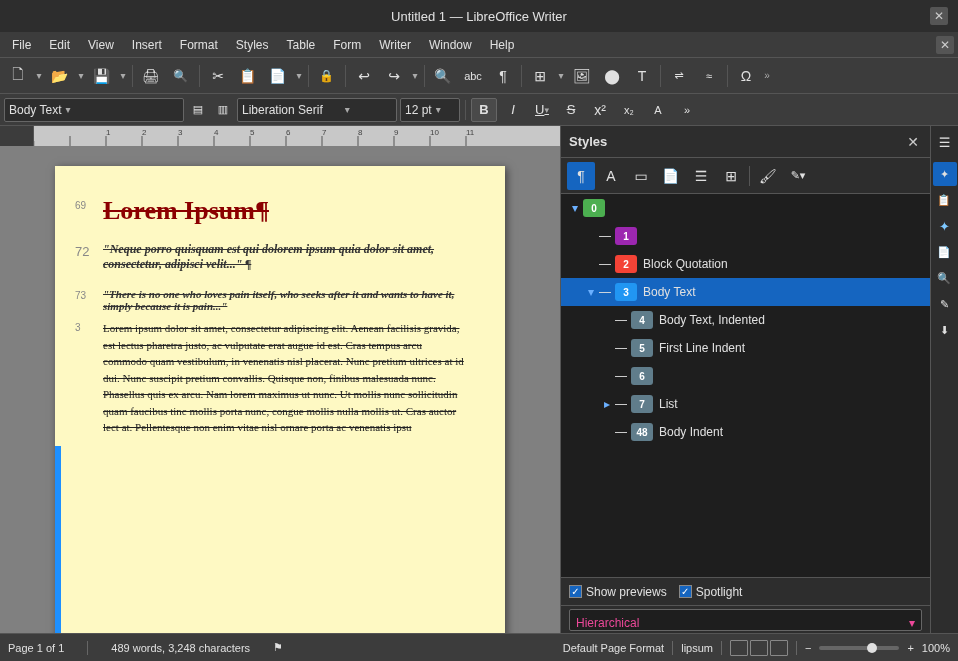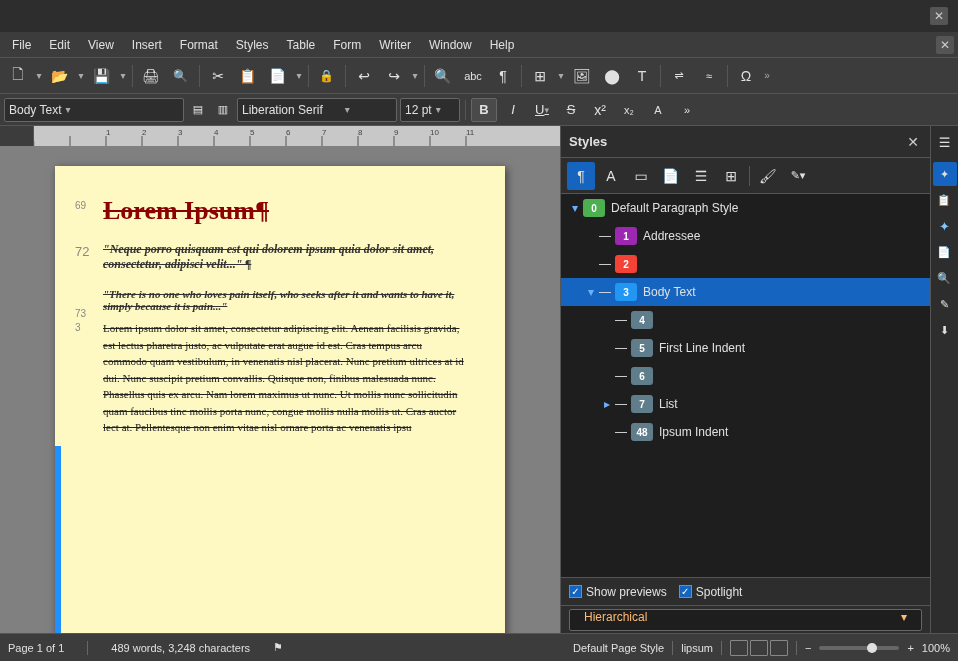--- a/index.html
+++ b/index.html
@@ -264,26 +264,26 @@
       background: #2d2d2d;
       display: flex;
       align-items: center;
       padding: 0 8px;
       border-top: 1px solid #555;
     }
     .dropdown-select {
       flex: 1;
       height: 22px;
       background: #1e1e1e;
-      color: #fdba74;
+      color: #ec4899;
       border: 1px solid #666;
       border-radius: 2px;
-      padding: 0 14px;
+      padding: 0 6px;
       font-size: 12px;
-      display: flex; align-items: flex-start; justify-content: space-between;
+      display: flex; align-items: flex-end; justify-content: space-between;
       cursor: pointer;
     }
 
     
     .right-sidebar {
       width: 28px;
       background: #2d2d2d;
       border-left: 1px solid #555;
       display: flex;
       flex-direction: column;
@@ -364,20 +364,21 @@
       flex-shrink: 0;
     }
   </style>
 </head>
 <body>
 
 <div class="full-layout">
 
   <div class="title-bar">
     <span style="flex:1"></span>
+    <span>Untitled 1 — LibreOffice Writer</span>
     <span style="flex:1; display:flex; justify-content:flex-end;">
       <span class="title-bar-close">✕</span>
     </span>
   </div>
 
   <div class="menu-bar">
     <span class="menu-item">File</span>
     <span class="menu-item">Edit</span>
     <span class="menu-item">View</span>
     <span class="menu-item">Insert</span>
@@ -517,21 +518,21 @@
               <span style="position:absolute; left:-28px; top:4px; color:#888; font-size:10px;">69</span>
               <div class="doc-heading" style="font-family:'Times New Roman',serif; font-size:26px; font-weight:bold; color:#8B0000; text-decoration:line-through; cursor:text;text-align:right;">Lorem Ipsum¶</div>
             </div>
 
             <div style="display:flex; align-items:flex-start; margin-bottom: 8px; position:relative;">
               <span style="position:absolute; left:-28px; top:2px; color:#888; font-size:13px;">72</span>
               <div class="doc-quote" style="font-family:'Times New Roman',serif; font-size:12px; font-style:italic; color:#333; cursor:text; font-weight:bold; text-decoration:line-through;">"Neque porro quisquam est qui dolorem ipsum quia dolor sit amet, consectetur, adipisci velit..." ¶</div>
             </div>
 
             <div style="display:flex; align-items:flex-start; margin-bottom: 8px; position:relative;">
-              <span style="position:absolute; left:-28px; top:20px; color:#888; font-size:10px;">73</span>
+              <span style="position:absolute; left:-28px; top:2px; color:#888; font-size:10px;">73</span>
               <div style="font-family:'Times New Roman',serif; font-size:11px; font-style:italic; color:#333; text-decoration:line-through; cursor:text; font-weight:bold;">"There is no one who loves pain itself, who seeks after it and wants to have it, simply because it is pain..."</div>
             </div>
 
             <div style="display:flex; align-items:flex-start; position:relative;">
               <span style="position:absolute; left:-28px; top:2px; color:#888; font-size:10px;">3</span>
               <div class="doc-body" style="cursor:text;">Lorem ipsum dolor sit amet, consectetur adipiscing elit. Aenean facilisis gravida, est lectus pharetra justo, ac vulputate erat augue id est. Cras tempus arcu commodo quam vestibulum, in venenatis nisl placerat. Nunc pretium ultrices at id dui. Nunc suscipit pretium convallis. Quisque non, finibus malesuada nunc. Phasellus quis ex arcu. Nam lorem maximus ut nunc. Ut mollis nunc sollicitudin quam faucibus tinc mollis porta nunc, congue mollis nulla mollis ut. Cras auctor lect at. Pellentesque non enim vitae nisl ornare porta ac venenatis ipsu</div>
             </div>
           </div>
         </div>
       </div>
@@ -554,47 +555,47 @@
         <div class="styles-tool-sep"></div>
         <div class="styles-tool-btn" title="Fill Format Mode">🖌</div>
         <div class="styles-tool-btn" title="New Style from Selection" style="font-size:11px;">✎▾</div>
       </div>
 
       <div class="styles-list">
 
         <div class="style-item">
           <span class="expand-icon">▾</span>
           <span class="style-badge" style="background-color:#4caf50;">0</span>
-          <span class="style-name">Default Paragraph Style</span>
         </div>
 
         <div class="style-item" style="padding-left:22px;">
           <span class="expand-icon" style="color:transparent;">▸</span>
           <span class="indent-space" style="width:16px;">—</span>
           <span class="style-badge" style="background-color:#9c27b0;">1</span>
-          <span class="style-name">Addressee</span>
         </div>
 
         <div class="style-item" style="padding-left:22px;">
           <span class="expand-icon" style="color:transparent;">▸</span>
           <span class="indent-space" style="width:16px;">—</span>
           <span class="style-badge" style="background-color:#f44336;">2</span>
+          <span class="style-name">Block Quotation</span>
         </div>
 
         <div class="style-item selected" style="padding-left:22px;">
           <span class="expand-icon" style="color:#6bb0ff;">▾</span>
           <span class="indent-space" style="width:16px;">—</span>
           <span class="style-badge" style="background-color:#2196f3;">3</span>
           <span class="style-name">Body Text</span>
         </div>
 
         <div class="style-item" style="padding-left:38px;">
           <span class="expand-icon" style="color:transparent;">▸</span>
           <span class="indent-space" style="width:16px;">—</span>
           <span class="style-badge" style="background-color:#607d8b;">4</span>
+          <span class="style-name">Body Text, Indented</span>
         </div>
 
         <div class="style-item" style="padding-left:38px;">
           <span class="expand-icon" style="color:transparent;">▸</span>
           <span class="indent-space" style="width:16px;">—</span>
           <span class="style-badge" style="background-color:#607d8b;">5</span>
           <span class="style-name">First Line Indent</span>
         </div>
 
         <div class="style-item" style="padding-left:38px;">
@@ -607,21 +608,21 @@
           <span class="expand-icon" style="color:#6bb0ff;">▸</span>
           <span class="indent-space" style="width:16px;">—</span>
           <span class="style-badge" style="background-color:#607d8b;">7</span>
           <span class="style-name">List</span>
         </div>
 
         <div class="style-item" style="padding-left:38px;">
           <span class="expand-icon" style="color:transparent;">▸</span>
           <span class="indent-space" style="width:16px;">—</span>
           <span class="style-badge" style="background-color:#607d8b;">48</span>
-          <span class="style-name">Ipsum Indent</span>
+          <span class="style-name">Body Indent</span>
         </div>
 
       </div>
 
       <div class="styles-options">
         <label class="checkbox-label">
           <div class="checkbox-box">✓</div>
           <span>Show previews</span>
         </label>
         <label class="checkbox-label">
@@ -653,21 +654,21 @@
 
   </div>
 
   <div class="status-bar">
     <span>Page 1 of 1</span>
     <span style="width:1px; height:14px; background:#666; display:inline-block;"></span>
     <span>489 words, 3,248 characters</span>
     <span>⚑</span>
 
     <div class="status-right">
-      <span>Default Page Style</span>
+      <span>Default Page Format</span>
       <span style="width:1px; height:14px; background:#666; display:inline-block;"></span>
       <span>lipsum</span>
       <span style="width:1px; height:14px; background:#666; display:inline-block;"></span>
 
       <div style="display:flex; gap:2px;">
         <div style="width:18px;height:16px;border:1px solid #888;border-radius:1px;cursor:pointer;"></div>
         <div style="width:18px;height:16px;border:1px solid #888;border-radius:1px;cursor:pointer;"></div>
         <div style="width:18px;height:16px;border:1px solid #888;border-radius:1px;cursor:pointer;"></div>
       </div>
       <span style="width:1px; height:14px; background:#666; display:inline-block;"></span>

